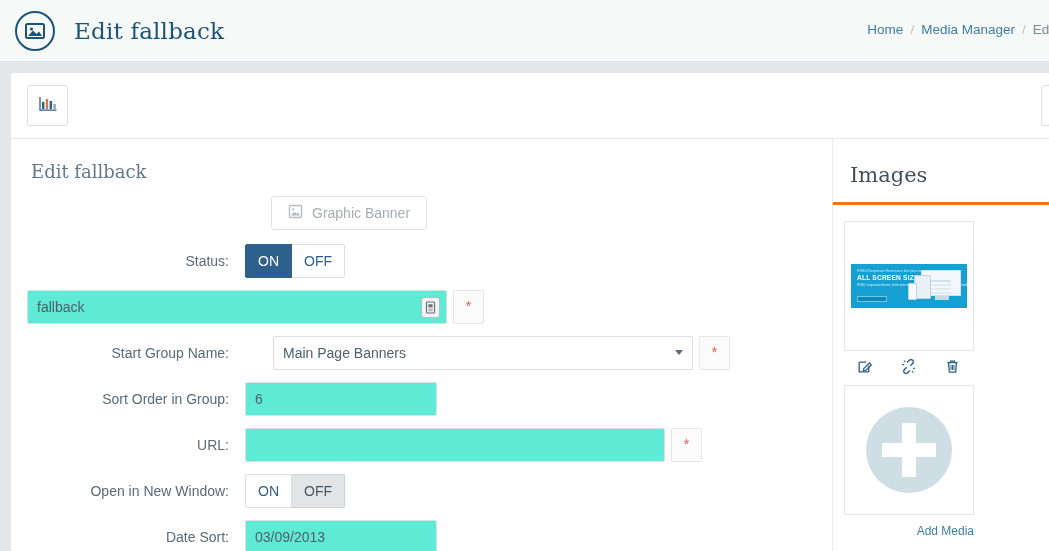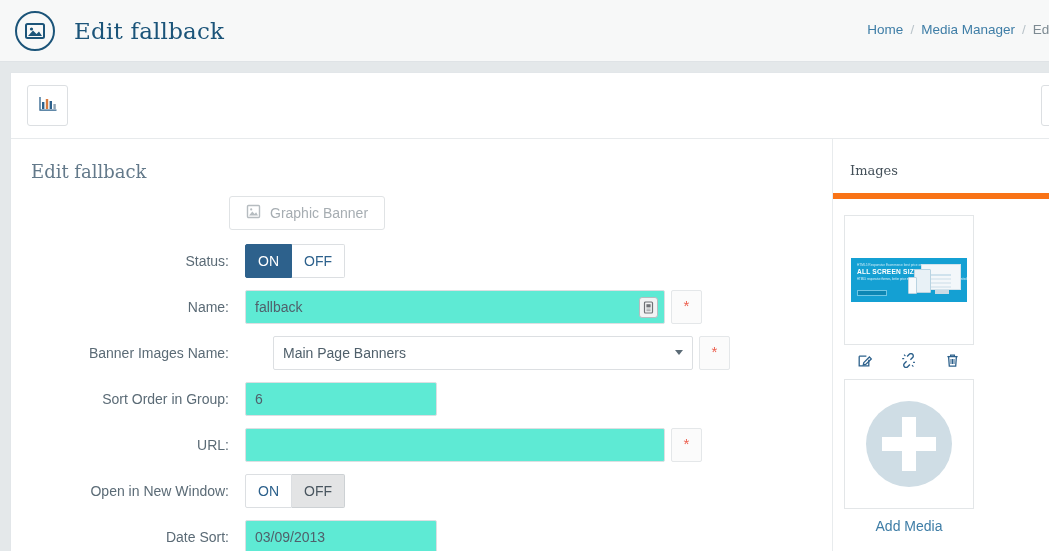--- a/index.html
+++ b/index.html
@@ -172,21 +172,21 @@
   .caret {
     position: absolute; right: 10px; top: 14px;
     width: 0; height: 0;
     border-left: 4px solid transparent;
     border-right: 4px solid transparent;
     border-top: 5px solid #5b6b76;
     pointer-events: none;
   }
 
   
-  .gbanner-row { display: flex; margin-bottom: 14px; }
+  .gbanner-row { display: flex; margin-bottom: 14px; padding-left: 42px; }
   .gbanner-spacer { width: 218px; }
   .gbanner-btn {
     height: 34px;
     padding: 0 16px;
     border: 1px solid #e0e3e5;
     border-radius: 3px;
     background: #fff;
     color: #a6adb2;
     font-size: 14px;
     display: flex; align-items: center; gap: 9px;
@@ -224,26 +224,26 @@
   .images-col {
     width: 217px;
     margin-left: 9px;
     background: #fff;
     border-left: 1px solid #e8ebed;
     min-height: 413px;
     align-self: stretch;
   }
   .images-title {
     font-family: "DejaVu Serif", serif;
-    font-size: 13px;
+    font-size: 21px;
     color: #445059;
     font-weight: normal;
     margin: 0;
     padding: 24px 0 15px 17px;
-    border-bottom: 6px solid #f97316;
+    border-bottom: 3px solid #f97316;
   }
   .media-list { padding: 16px 0 0 11px; }
   .thumb-card {
     width: 130px; height: 130px;
     border: 1px solid #e3e6e8;
     background: #fff;
     display: flex; align-items: center; justify-content: center;
     cursor: pointer;
   }
   .banner-thumb {
@@ -318,23 +318,23 @@
     background: #cfdde5;
     position: relative;
   }
   .plus-circle:before, .plus-circle:after {
     content: ""; position: absolute; background: #fff;
   }
   .plus-circle:before { left: 36px; top: 16px; width: 14px; height: 54px; }
   .plus-circle:after  { left: 16px; top: 36px; width: 54px; height: 14px; }
   .addmedia-label {
     width: 130px;
-    text-align: center;
+    text-align: right;
     padding-top: 9px;
-    font-size: 14px;
+    font-size: 12px;
     color: #3e7da6;
     cursor: pointer;
   }
 </style>
 </head>
 <body>
 
 <div class="app-header">
   <div class="header-icon">
     <svg width="22" height="22" viewBox="0 0 22 22" aria-hidden="true">
@@ -389,39 +389,38 @@
         <div class="row-label">Status:</div>
         <div class="field-area">
           <div class="toggle">
             <button class="on-active">ON</button>
             <button>OFF</button>
           </div>
         </div>
       </div>
 
       <div class="row">
-        <div class="row-label">Name:</div>
         <div class="field-area">
           <div class="input-with-icon">
             <input class="txt name-input" type="text" value="fallback" style="">
             <span class="inline-icon-btn">
               <svg width="11" height="13" viewBox="0 0 11 13" aria-hidden="true">
                 <rect x="1.5" y="1" width="8" height="11" rx="1" fill="none" stroke="#6f7276" stroke-width="1.2"></rect>
                 <rect x="3.4" y="3.2" width="4.2" height="3.2" fill="#6f7276"></rect>
                 <rect x="3.4" y="7.6" width="4.2" height="1" fill="#9ea2a6"></rect>
                 <rect x="3.4" y="9.2" width="4.2" height="1" fill="#9ea2a6"></rect>
               </svg>
             </span>
           </div>
           <div class="req">*</div>
         </div>
       </div>
 
       <div class="row">
-        <div class="row-label">Banner Images Name:</div>
+        <div class="row-label">Start Group Name:</div>
         <div class="field-area">
           <div class="select-wrap">
             <select class="sel">
               <option>Main Page Banners</option>
             </select>
             <span class="caret"></span>
           </div>
           <div class="req">*</div>
         </div>
       </div>

